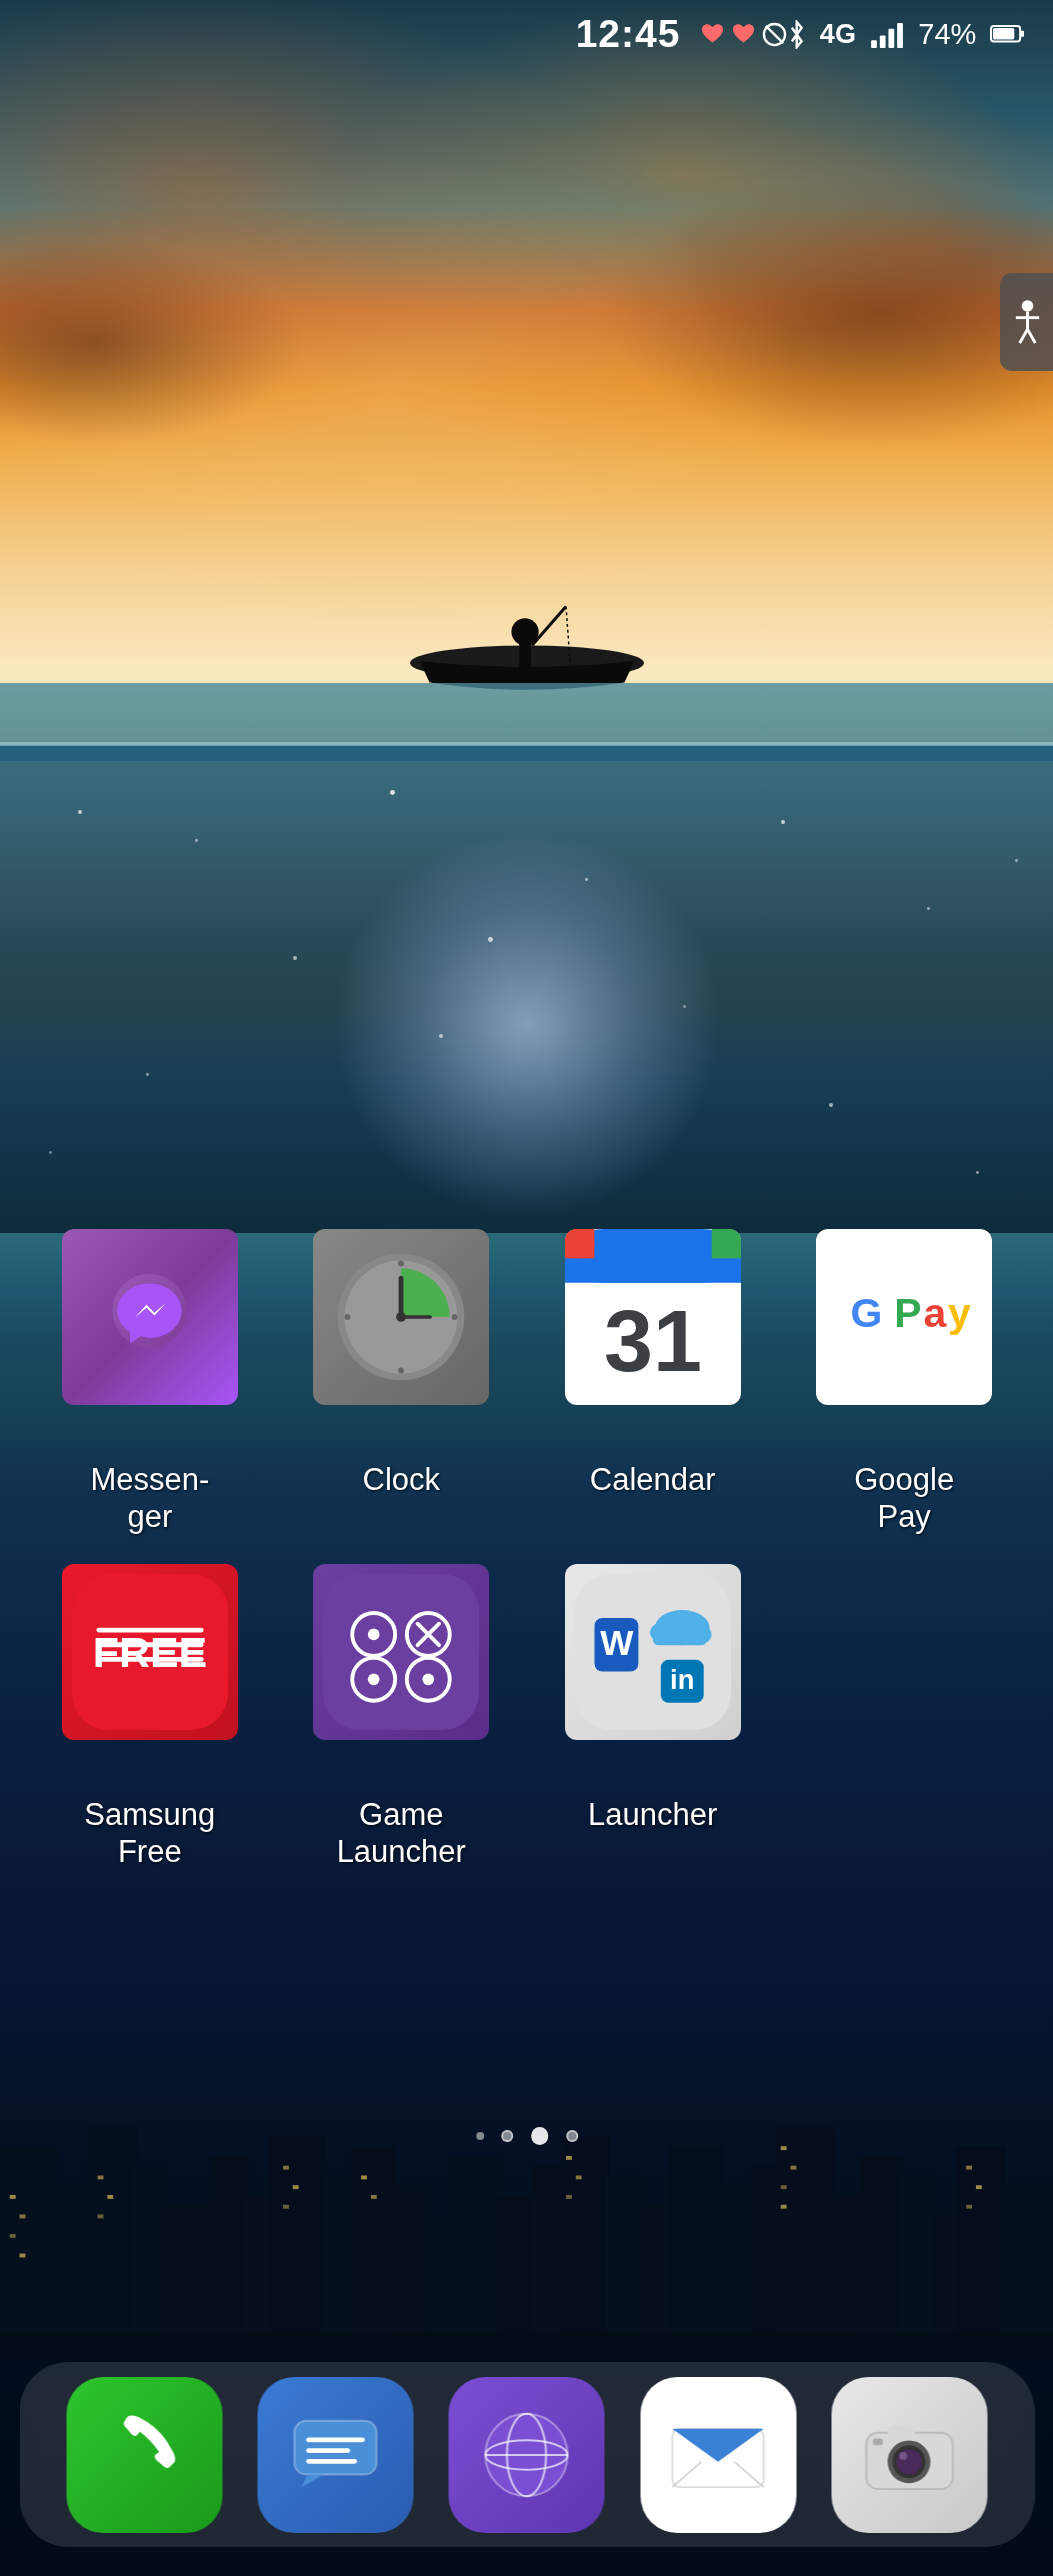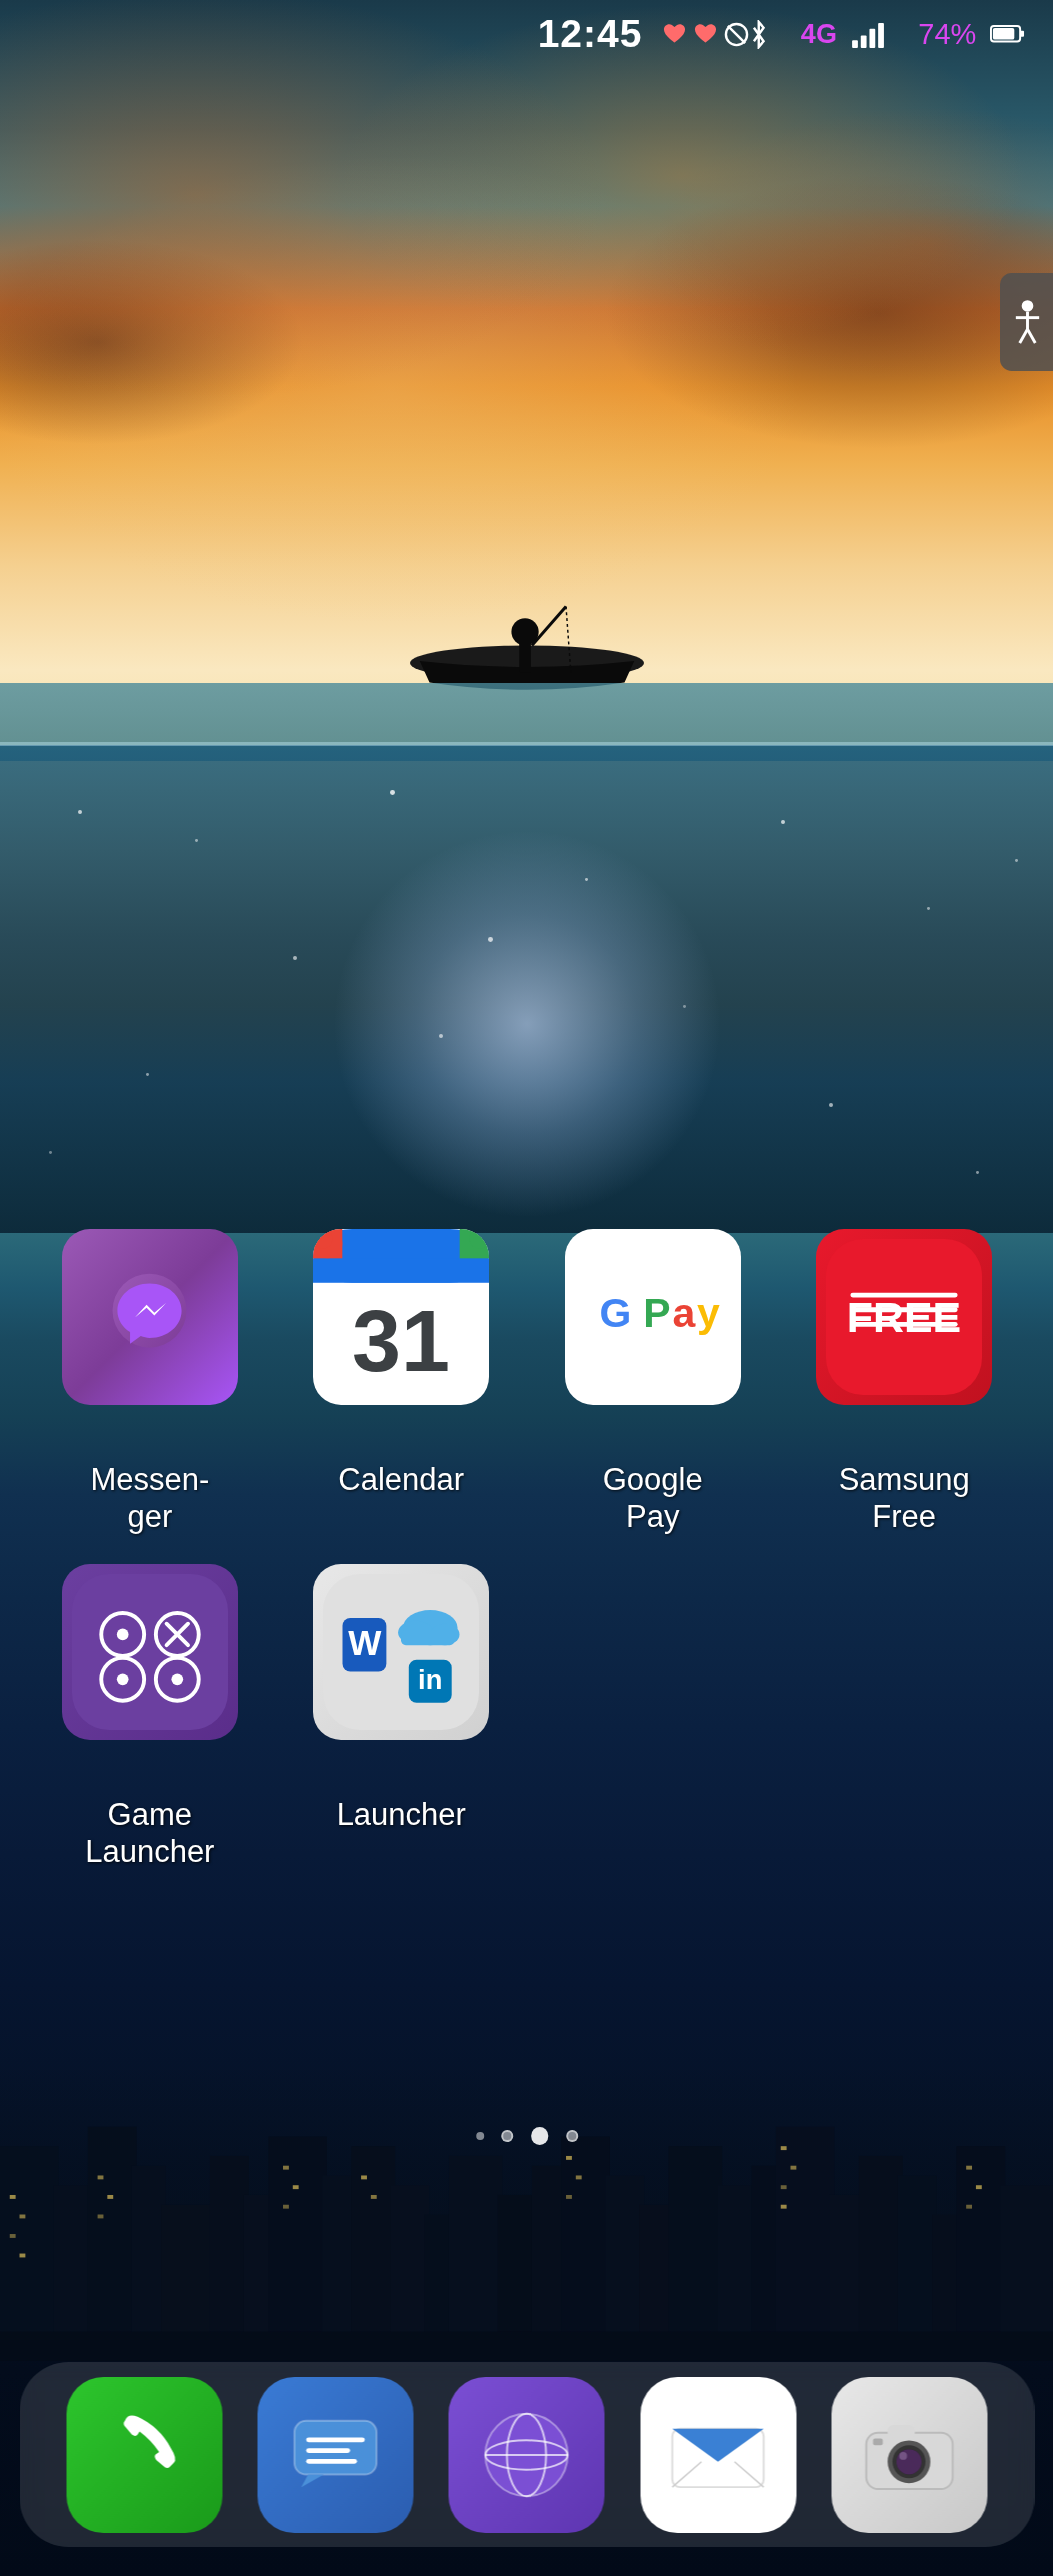--- a/index.html
+++ b/index.html
@@ -177,23 +177,22 @@
     }
 
     .status-right {
       display: flex;
       align-items: center;
       gap: 13.7px;
     }
 
     .status-text {
       font-size: 29px;
-      color: #d946ef;
+      color: #ffffff;
       font-weight: 500;
-      margin-left: 19px;
     }
 
     
     .accessibility-btn {
       position: absolute;
       right: 0;
       top: 273px;
       width: 54px;
       height: 98px;
       background: rgba(80,80,80,0.85);
@@ -221,21 +220,21 @@
       display: flex;
       flex-direction: column;
       align-items: center;
       gap: 13.7px;
       cursor: pointer;
     }
 
     .app-icon {
       width: 176px;
       height: 176px;
-      border-radius: 28px;
+      border-radius: 12px;
       display: flex;
       align-items: center;
       justify-content: center;
       position: relative;
       overflow: hidden;
     }
 
     .app-label {
       font-size: 31px;
       color: white;
@@ -548,20 +547,41 @@
           </linearGradient>
         </defs>
 
         <path d="M55 20 C36 20 22 33 22 48 C22 57 27 65 35 70 L35 82 L46 74 C49 75 52 76 55 76 C74 76 88 63 88 48 C88 33 74 20 55 20Z" fill="#a855f7"></path>
         <path d="M40 55 L52 42 L60 50 L72 40 L60 53 L52 45 Z" fill="white"></path>
       </svg>
     </div>
     <span class="app-label">Messen-<br>ger</span>
   </div>
 
+  <div class="app-item">
+    <div class="app-icon icon-clock">
+      <svg width="146" height="146" viewBox="0 0 150 150">
+
+        <circle cx="75" cy="75" r="65" fill="#888"></circle>
+        <circle cx="75" cy="75" r="58" fill="#999"></circle>
+
+        <path d="M75 75 L75 25 A50 50 0 0 1 125 75 Z" fill="#4CAF50"></path>
+
+        <line x1="75" y1="75" x2="75" y2="35" stroke="#333" stroke-width="5" stroke-linecap="round"></line>
+        <line x1="75" y1="75" x2="105" y2="75" stroke="#333" stroke-width="3.5" stroke-linecap="round"></line>
+        <circle cx="75" cy="75" r="5" fill="#333"></circle>
+
+        <circle cx="75" cy="20" r="3" fill="#666"></circle>
+        <circle cx="130" cy="75" r="3" fill="#666"></circle>
+        <circle cx="75" cy="130" r="3" fill="#666"></circle>
+        <circle cx="20" cy="75" r="3" fill="#666"></circle>
+      </svg>
+    </div>
+    <span class="app-label">Clock</span>
+  </div>
 
   <div class="app-item">
     <div class="app-icon icon-calendar" style="overflow:hidden;padding:0;">
       <svg width="176" height="176" viewBox="0 0 180 180">
         <rect width="180" height="180" rx="40" fill="white"></rect>
 
         <rect x="0" y="0" width="180" height="55" rx="40" fill="#1a73e8"></rect>
         <rect x="0" y="30" width="180" height="25" fill="#1a73e8"></rect>
 
         <rect x="0" y="0" width="30" height="30" rx="15" fill="#ea4335"></rect>

